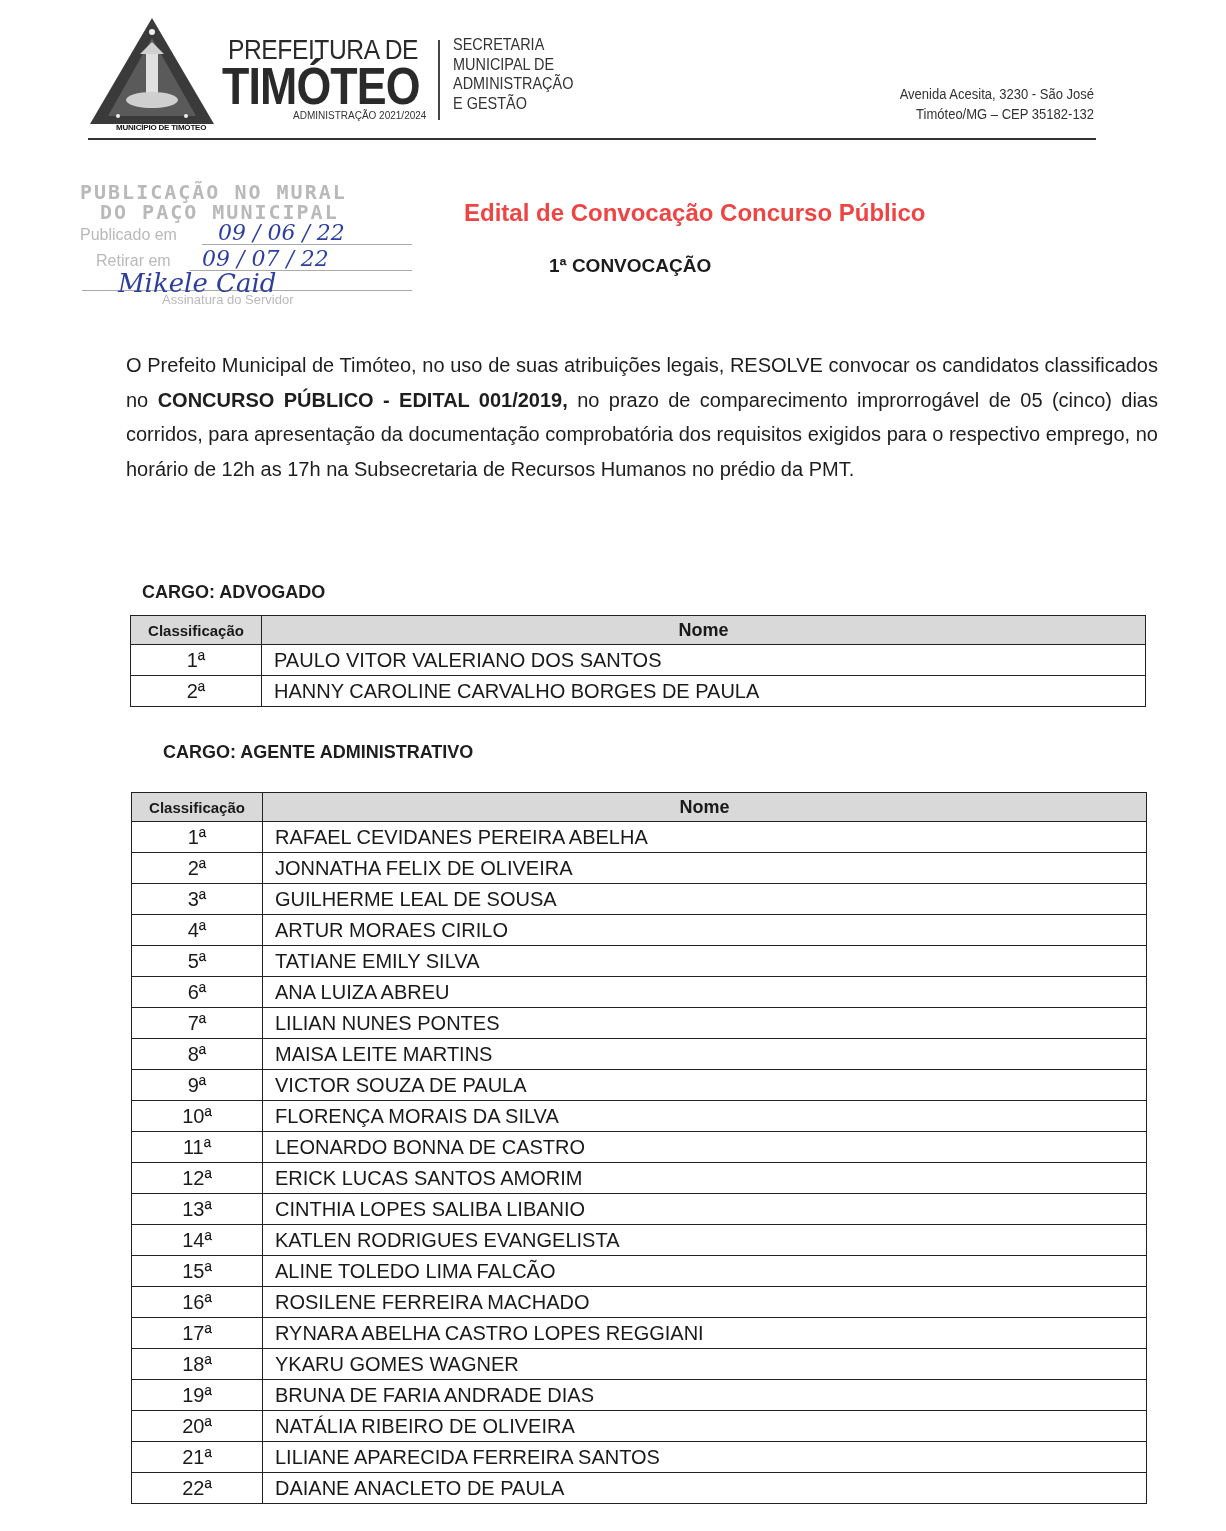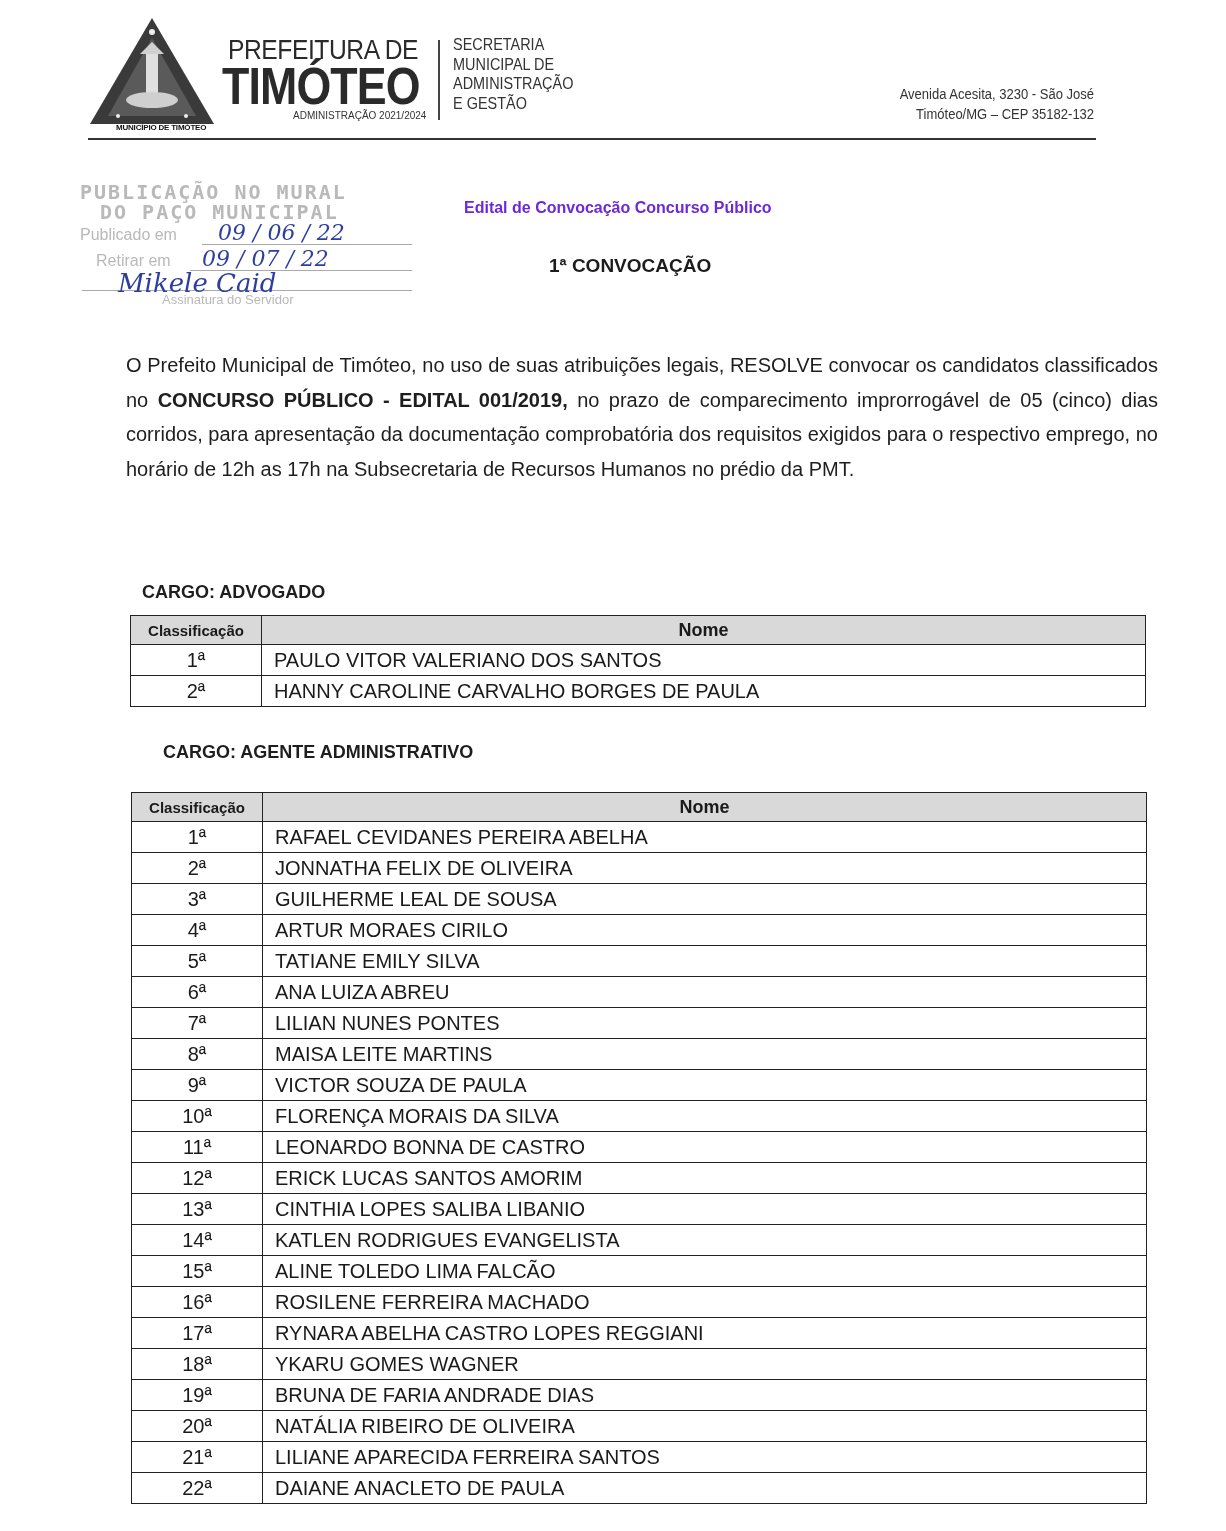--- a/index.html
+++ b/index.html
@@ -21,21 +21,21 @@
   .stamp { left:78px; top:180px; width:340px; height:130px; color:#b9b9b9; }
   .stamp .t1 { position:absolute; left:2px; top:0; font-size:20px; font-weight:bold; letter-spacing:2px; font-family:"DejaVu Sans Mono", monospace; white-space:nowrap; }
   .stamp .t2 { position:absolute; left:22px; top:20px; font-size:20px; font-weight:bold; letter-spacing:2px; font-family:"DejaVu Sans Mono", monospace; white-space:nowrap; }
   .stamp .t3 { position:absolute; left:2px; top:46px; font-size:16px; white-space:nowrap; }
   .stamp .t4 { position:absolute; left:18px; top:72px; font-size:16px; white-space:nowrap; }
   .stamp .t5 { position:absolute; left:84px; top:112px; font-size:13px; white-space:nowrap; }
   .stamp .line { position:absolute; height:1px; background:#aaa; }
   .hand { color:#2d3f9e; font-family:"DejaVu Serif", serif; font-style:italic; position:absolute; white-space:nowrap; }
 
   
-  .doc-title { left:464px; top:199px; font-size:16px; font-weight:bold; color:#6d28d9; }
+  .doc-title { left:464px; top:199px; font-size:24px; font-weight:bold; color:#ef4444; }
   .doc-sub { left:549px; top:255px; font-size:19px; font-weight:bold; color:#1c1c1c; }
 
   
   .para { left:126px; top:348px; width:1032px; font-size:20px; line-height:34.5px; text-align:justify; color:#1e1e1e; }
   .para b { font-weight:bold;margin-top:33px; }
 
   
   .cargo { font-size:18px; font-weight:bold; color:#1e1e1e; }
 
   

